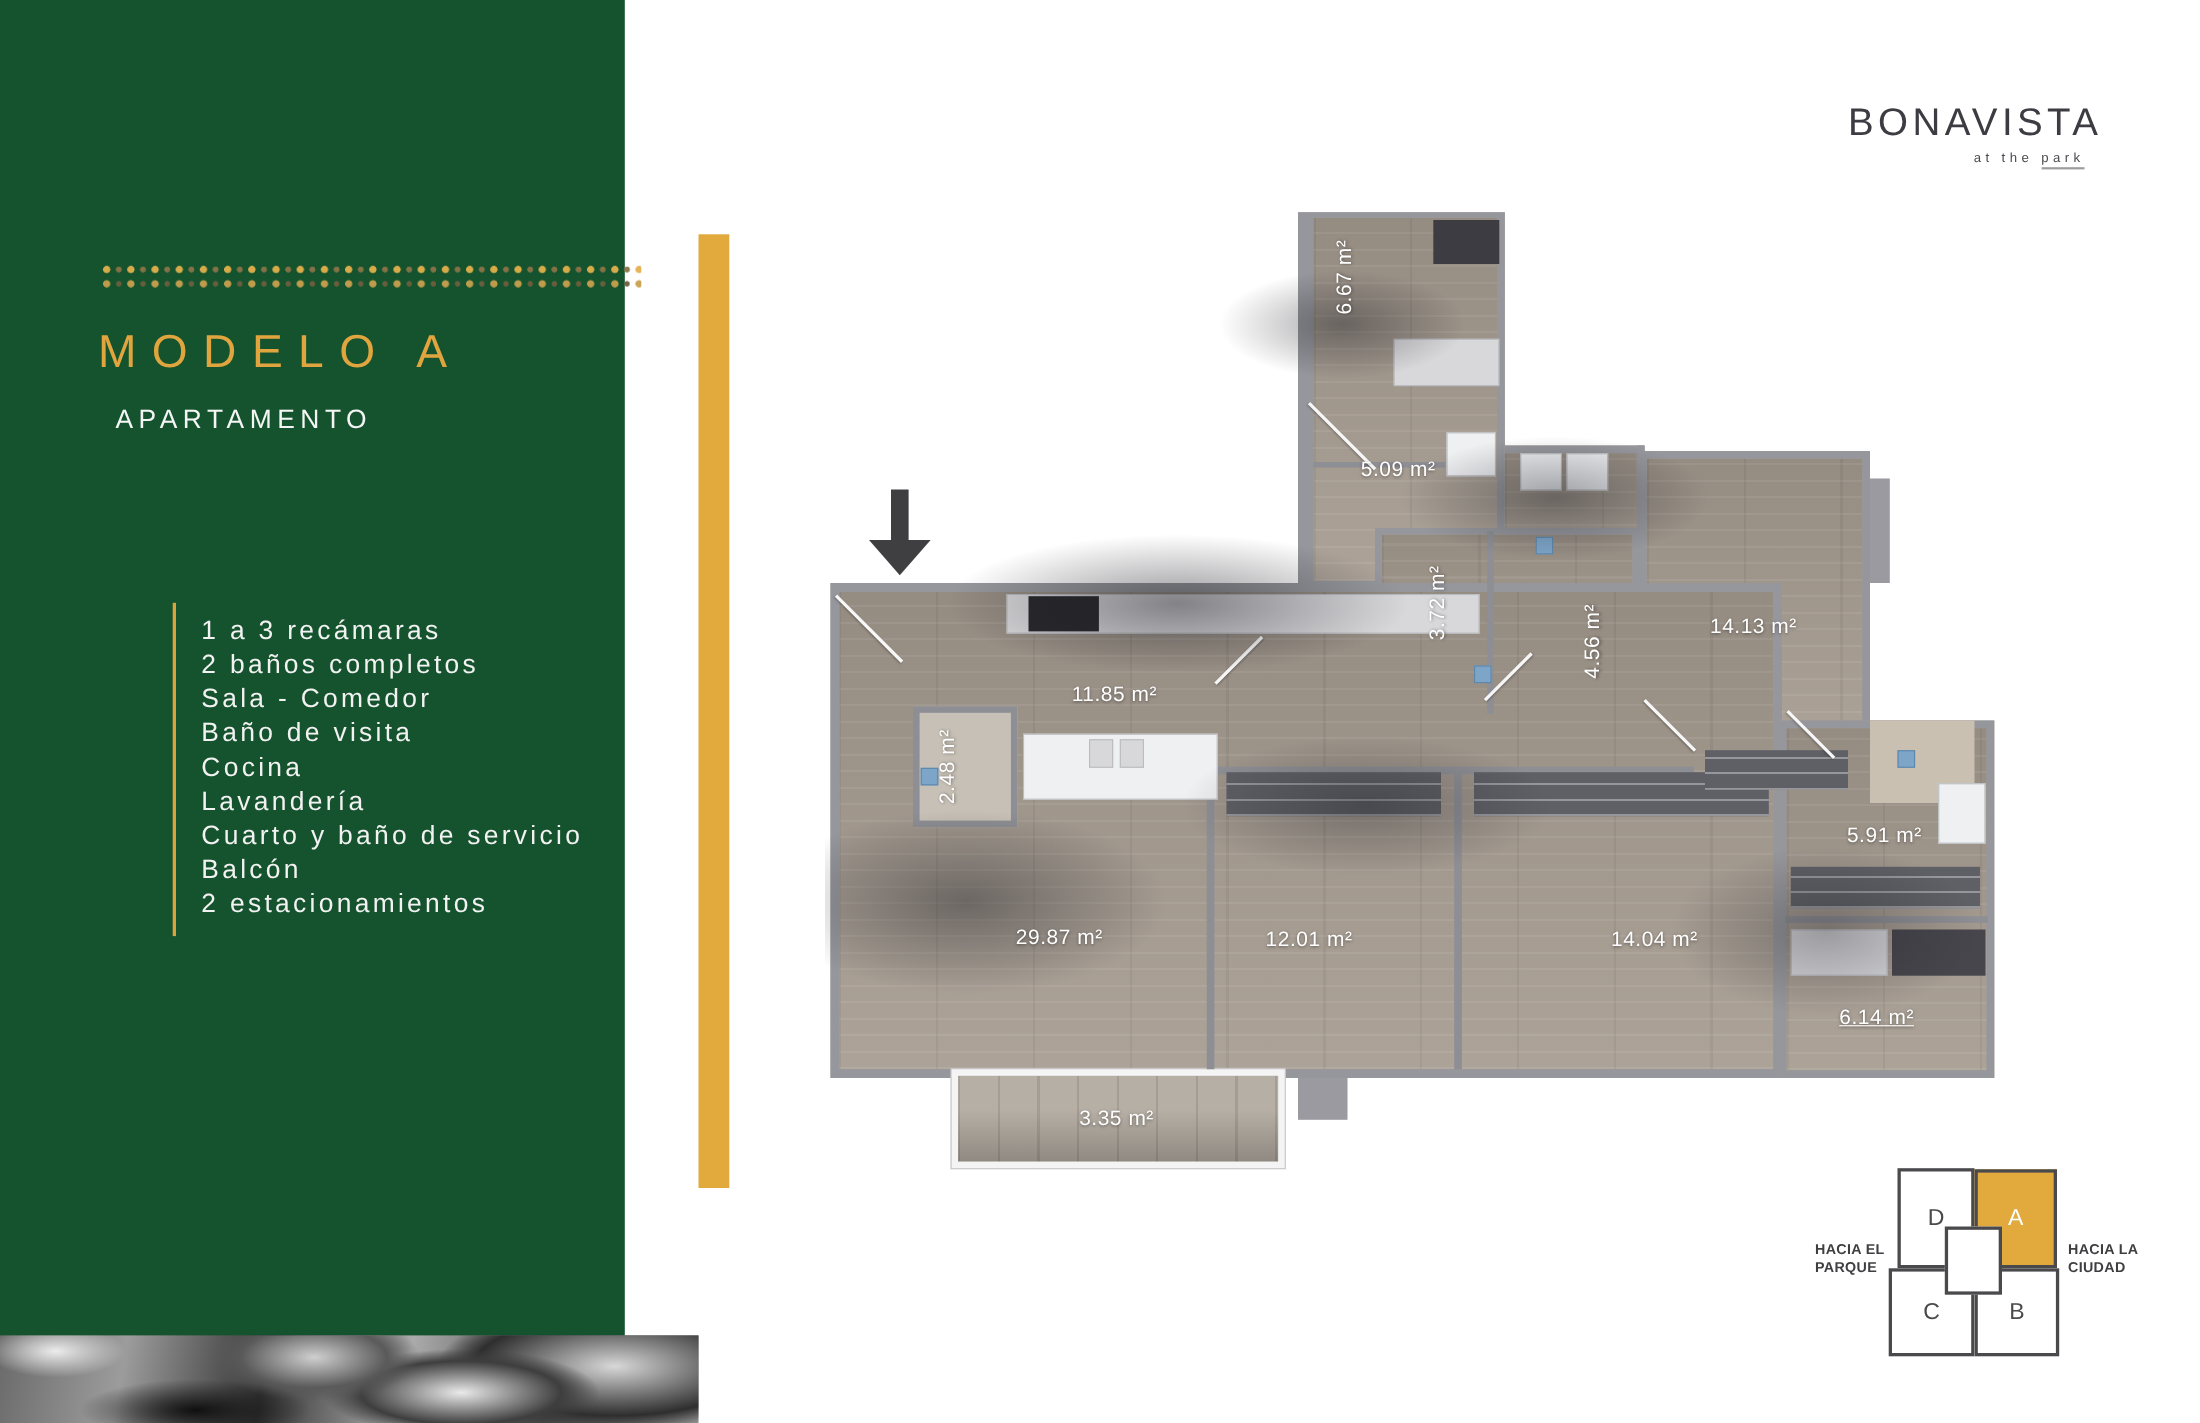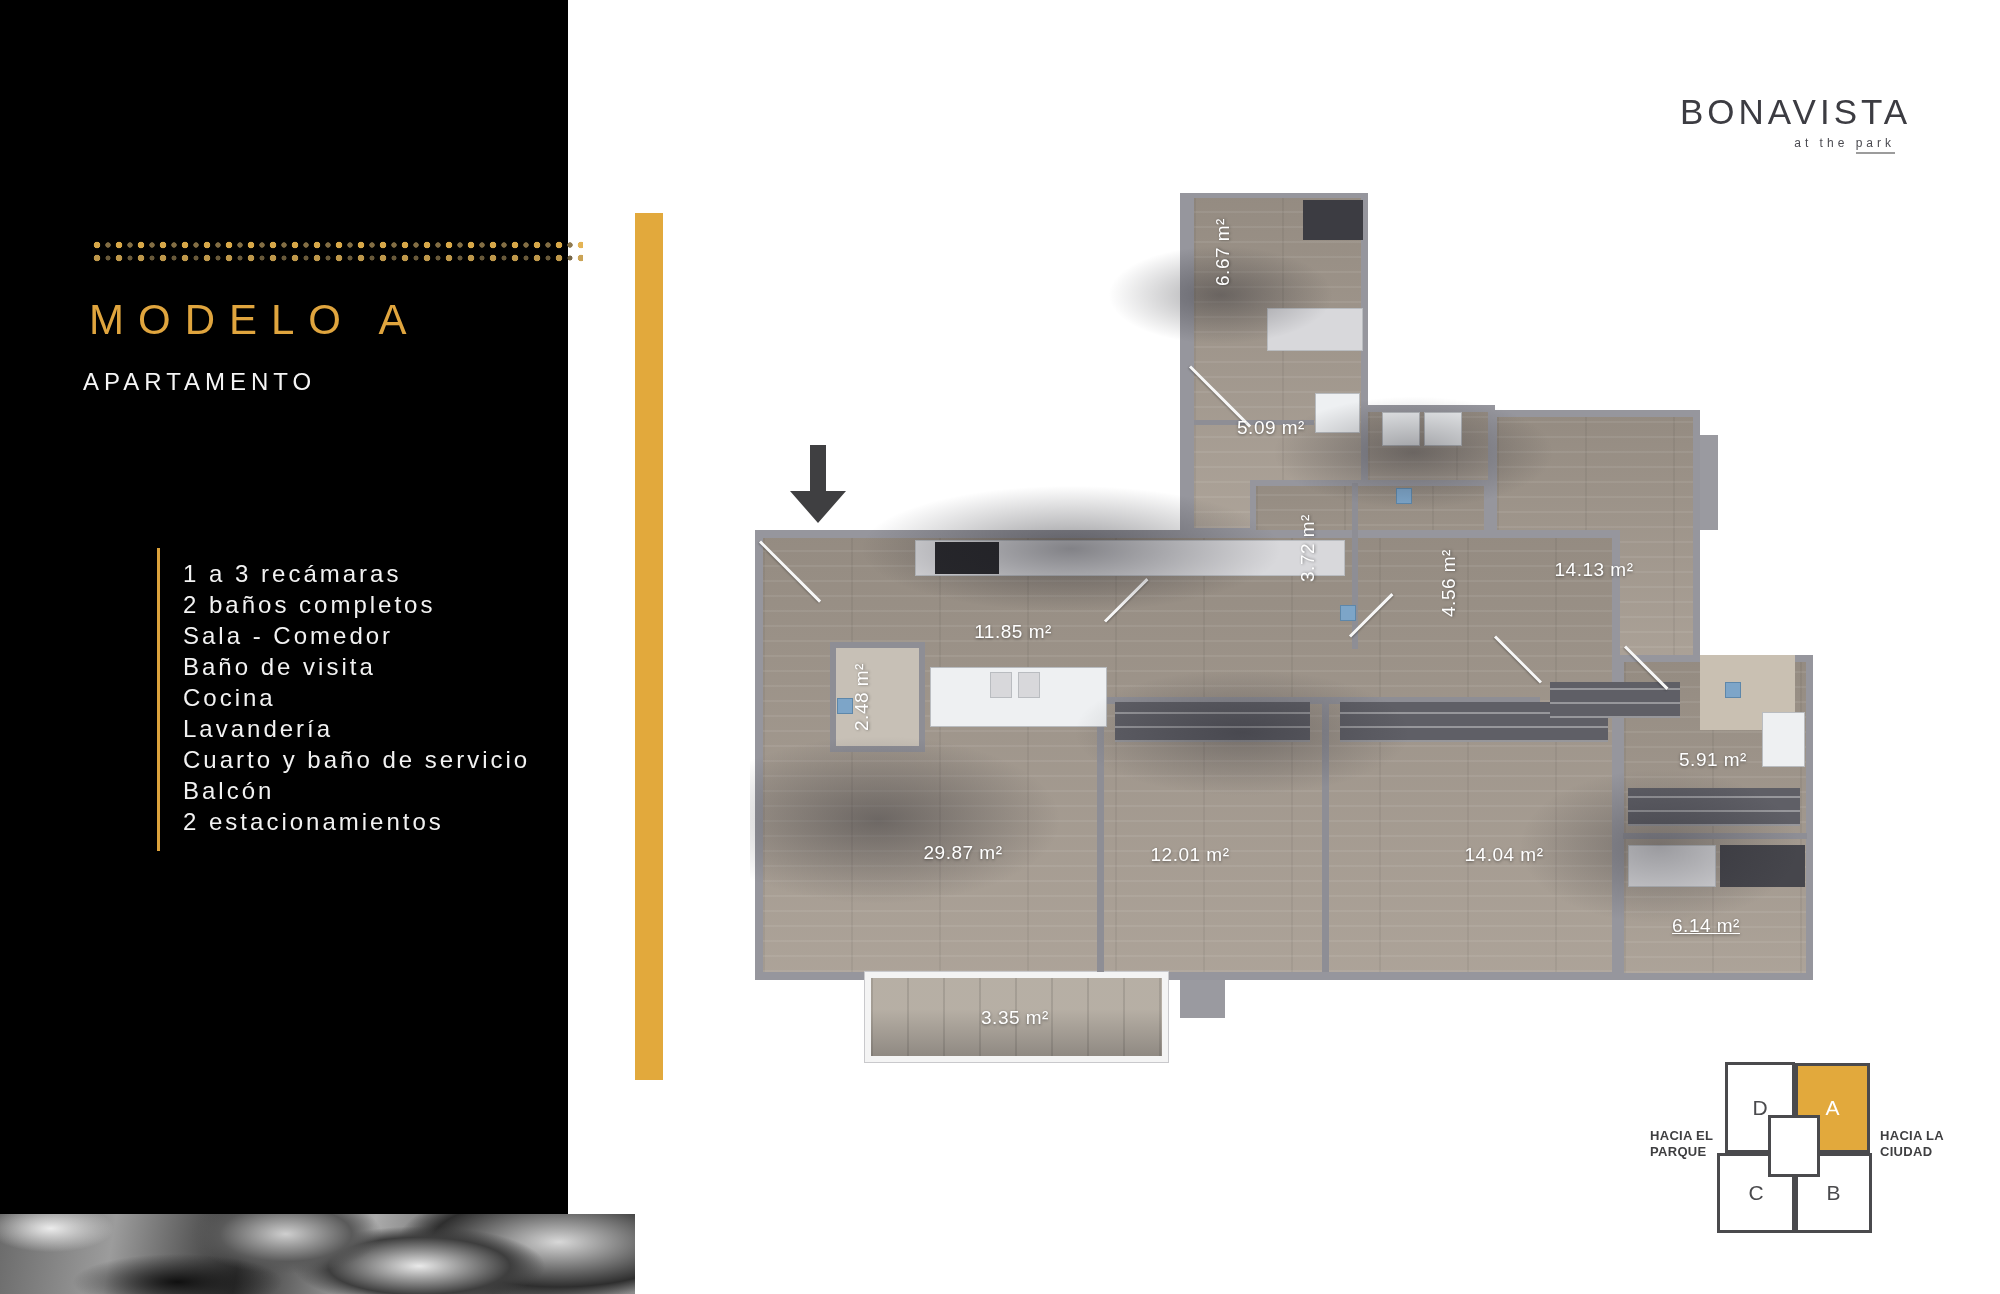--- a/index.html
+++ b/index.html
@@ -1,30 +1,30 @@
 <!DOCTYPE html>
 <html><head>
 <meta charset="utf-8">
 <style>
   * { margin:0; padding:0; box-sizing:border-box; }
   html,body { width:2000px; height:1294px; }
   body { font-family:"Liberation Sans","DejaVu Sans",sans-serif; background:#ffffff; position:relative; overflow:hidden; }
   .page { position:absolute; inset:0; width:2000px; height:1294px; background:#fff; }
 
   
-  .sidebar { position:absolute; left:0; top:0; width:568px; height:1215px; background:#000000; }
+  .sidebar { position:absolute; left:0; top:0; width:568px; height:1215px; background:#14532d; }
   .dots { position:absolute; left:91px; top:238px; width:492px; height:28px;
     background-image:
       radial-gradient(circle at 6px 7px, #E3B04C 3px, transparent 3.6px),
       radial-gradient(circle at 17px 7px, #8A7347 2.4px, transparent 3px),
       radial-gradient(circle at 6px 20px, #C9A04E 3px, transparent 3.6px),
       radial-gradient(circle at 17px 20px, #6F5E3E 2.2px, transparent 2.8px);
     background-size:22px 28px; opacity:.95; }
   .side-title { position:absolute; left:89px; top:296px; color:#E0A53E; font-size:42px; font-weight:400; letter-spacing:14px; white-space:nowrap; }
-  .subtitle-row { position:absolute; left:83px; top:368px; display:flex; align-items:flex-end; }
+  .subtitle-row { position:absolute; left:105px; top:368px; display:flex; align-items:flex-end; }
   .subtitle { color:#F5F5F5; font-size:24px; letter-spacing:5px; white-space:nowrap; }
   .area-box { display:inline-block; border:2px solid #D9A33C; color:#FFFFFF; font-size:34px; letter-spacing:7px;
     padding:8px 18px 10px 22px; min-width:170px; text-align:center; white-space:nowrap; }
   .features { position:absolute; left:157px; top:548px; border-left:3px solid #DCA23C; padding:10px 0 14px 23px; }
   .feature { color:#F2F2F2; font-size:24px; letter-spacing:3px; line-height:31px; white-space:nowrap; }
   .marble { position:absolute; left:0; top:1214px; width:635px; height:80px;
     background:
       radial-gradient(ellipse 90px 34px at 8% 18%, #ECECEC 0%, rgba(236,236,236,0) 70%),
       radial-gradient(ellipse 150px 40px at 28% 85%, #101010 0%, rgba(16,16,16,0) 70%),
       radial-gradient(ellipse 120px 50px at 45% 25%, #CFCFCF 0%, #5A5A5A 55%, rgba(90,90,90,0) 80%),

